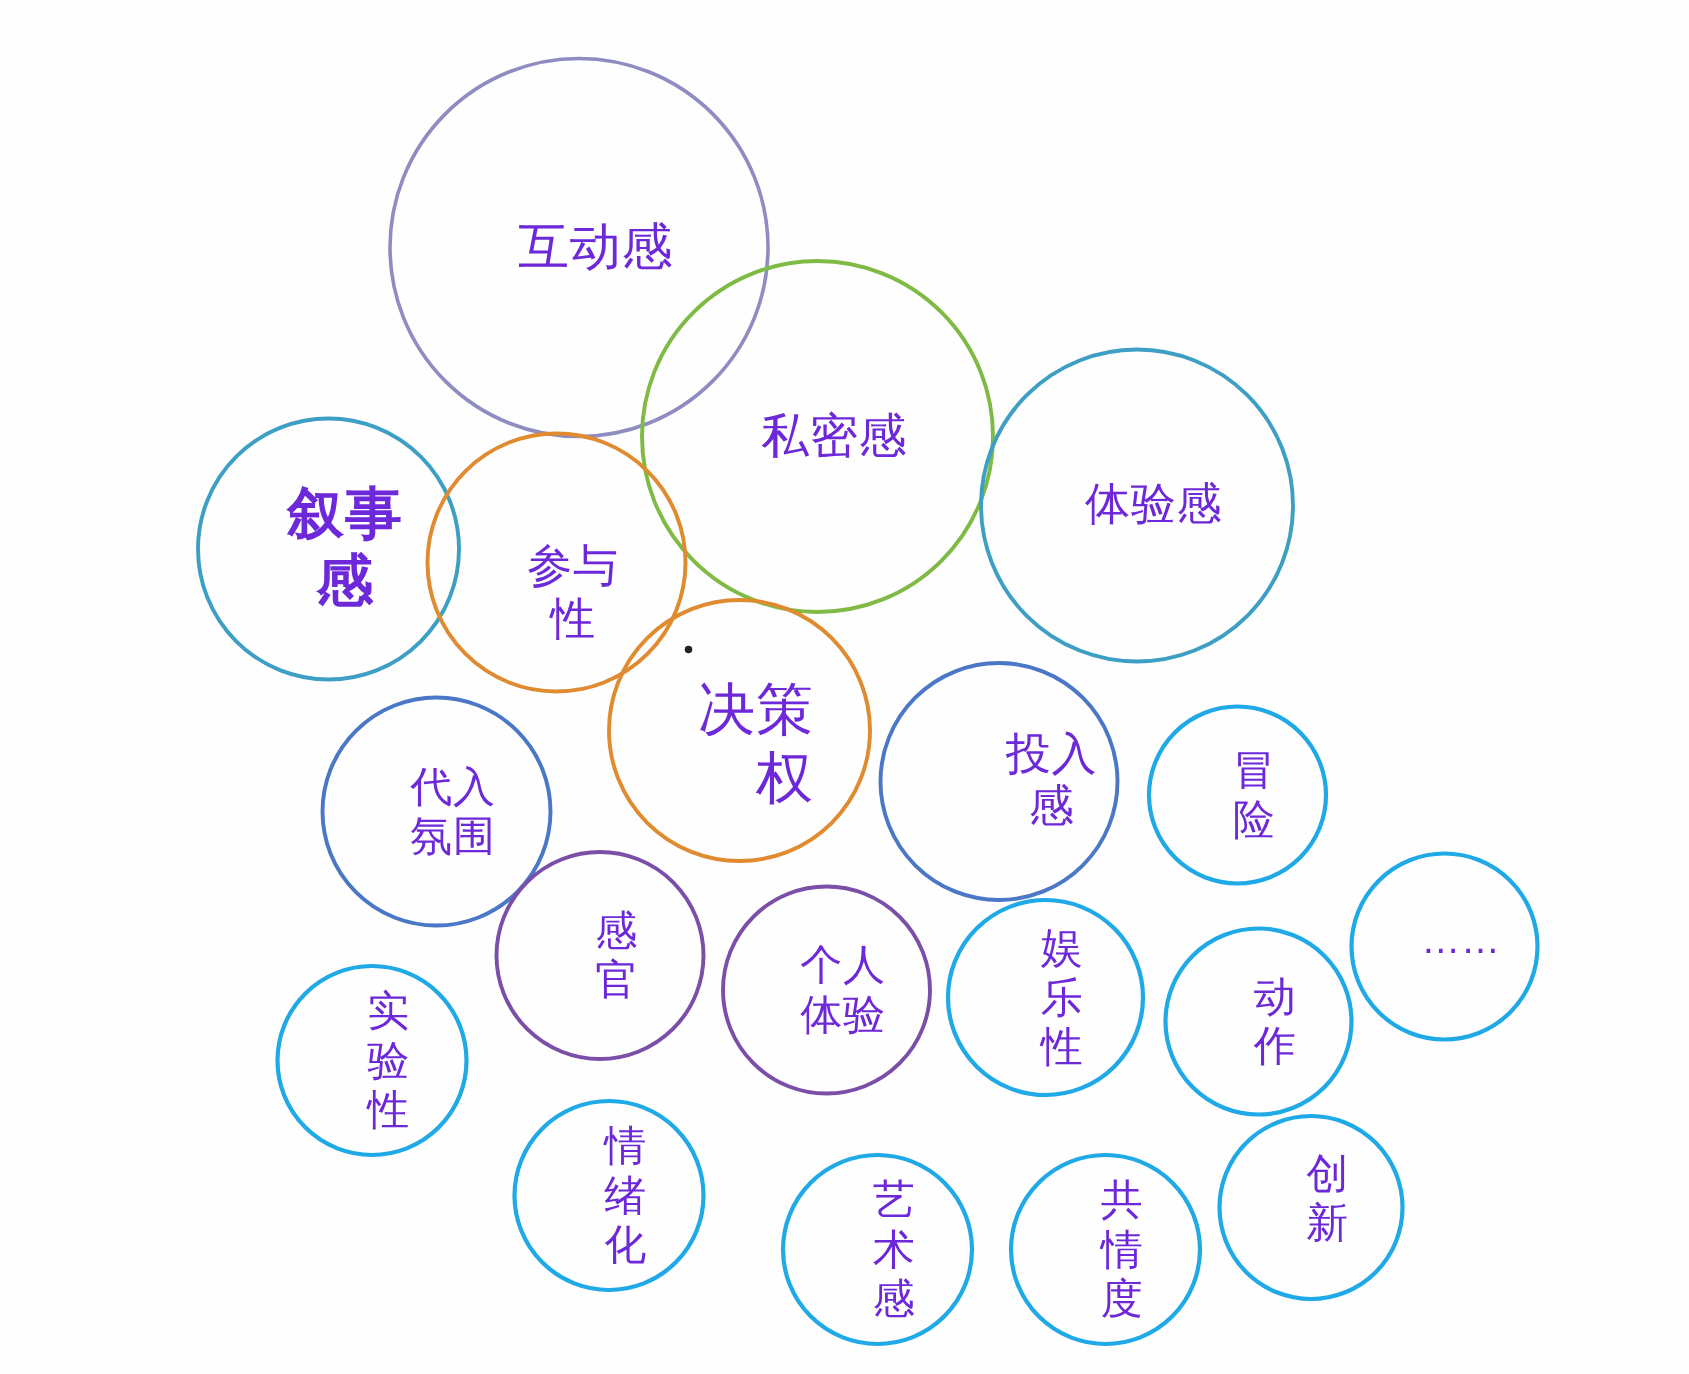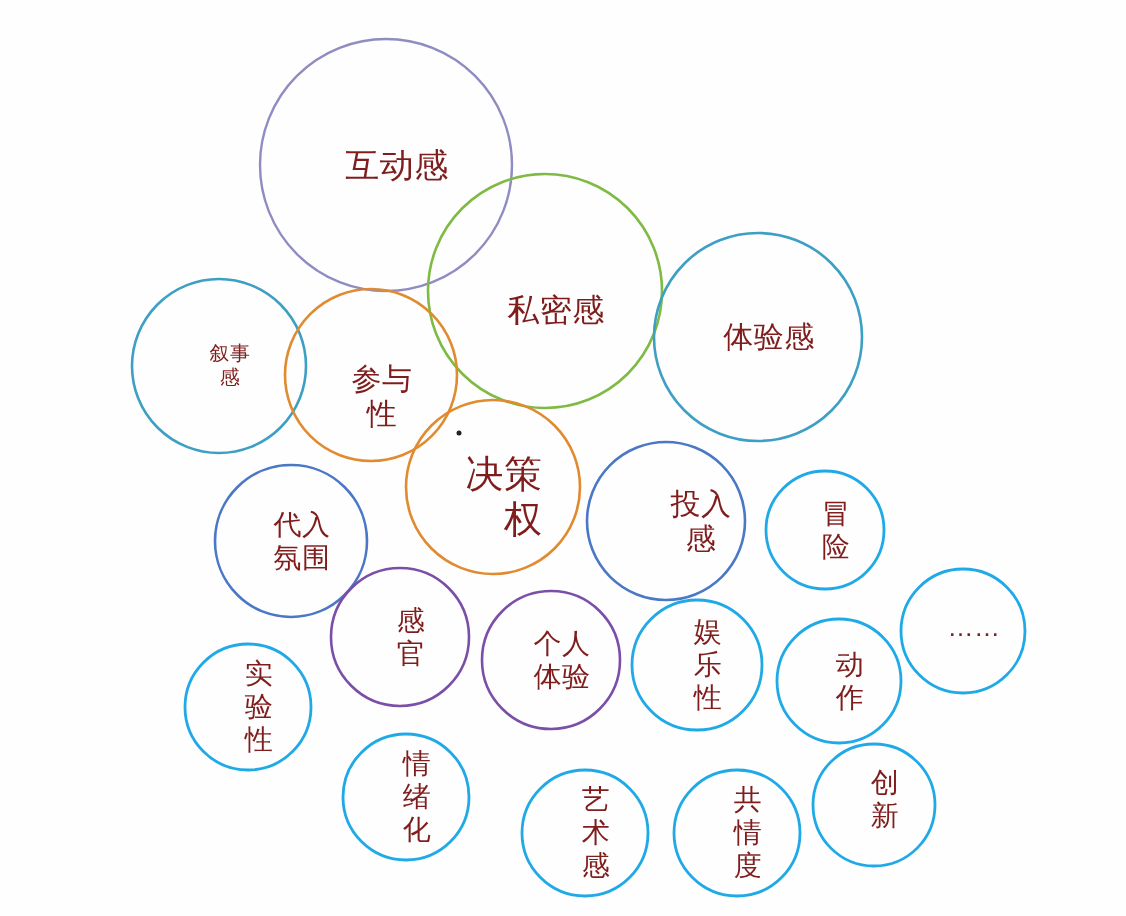--- a/index.html
+++ b/index.html
@@ -25,21 +25,21 @@
     width: 1126px;
     height: 916px;
     pointer-events: none;
   }
   .bubble-label {
     position: absolute;
     display: flex;
     align-items: center;
     justify-content: center;
     text-align: center;
-    color: #7f1d1d;
+    color: #6d28d9;
     font-family: "Liberation Sans", "DejaVu Sans", sans-serif;
     font-weight: 400;
     line-height: 1.18;
     white-space: pre-line;
     transform: translate(-50%, -50%);
     letter-spacing: 0.5px;
     padding-left: 22px;
   }
   .dot-mark {
     position: absolute;
@@ -83,23 +83,23 @@
       <circle cx="963" cy="631" r="62" fill="none" stroke="#1fa9e6" stroke-width="2.8"></circle>
       <circle cx="248" cy="707" r="63" fill="none" stroke="#1fa9e6" stroke-width="2.8"></circle>
       <circle cx="406" cy="797" r="63" fill="none" stroke="#1fa9e6" stroke-width="2.8"></circle>
       <circle cx="585" cy="833" r="63" fill="none" stroke="#1fa9e6" stroke-width="2.8"></circle>
       <circle cx="737" cy="833" r="63" fill="none" stroke="#1fa9e6" stroke-width="2.8"></circle>
       <circle cx="874" cy="805" r="61" fill="none" stroke="#1fa9e6" stroke-width="2.8"></circle>
     </svg>
 
   <div id="label-layer">
       <div class="bubble-label" style="left: 386px; top: 165px; font-size: 34px; width: 252px;">互动感</div>
-      <div class="bubble-label" style="left: 545px; top: 291px; font-size: 32px; width: 234px; margin-top: 20px;">私密感</div>
+      <div class="bubble-label" style="left: 545px; top: 291px; font-size: 32px; width: 234px;">私密感</div>
       <div class="bubble-label" style="left: 758px; top: 337px; font-size: 30px; width: 208px;">体验感</div>
-      <div class="bubble-label" style="left: 219px; top: 366px; font-size: 20px; width: 174px;">叙事
+      <div class="bubble-label" style="left: 219px; top: 366px; font-size: 38px; width: 174px; font-weight: bold;">叙事
 感</div>
       <div class="bubble-label" style="left: 371px; top: 375px; font-size: 30px; width: 172px; margin-top: 21px;">参与
 性</div>
       <div class="bubble-label" style="left: 493px; top: 497px; font-size: 38px; width: 174px; text-align: right;">决策
 权</div>
       <div class="bubble-label" style="left: 291px; top: 541px; font-size: 28px; width: 121px;">代入
 氛围</div>
       <div class="bubble-label" style="left: 690px; top: 521px; font-size: 30px; width: 158px;">投入
 感</div>
       <div class="bubble-label" style="left: 825px; top: 530px; font-size: 28px; width: 118px;">冒

